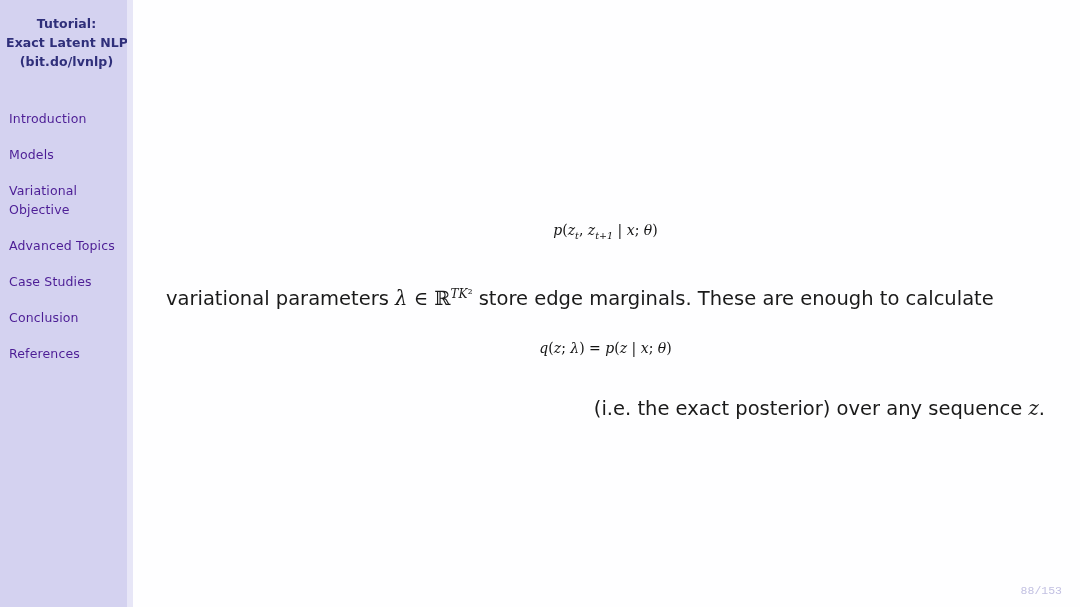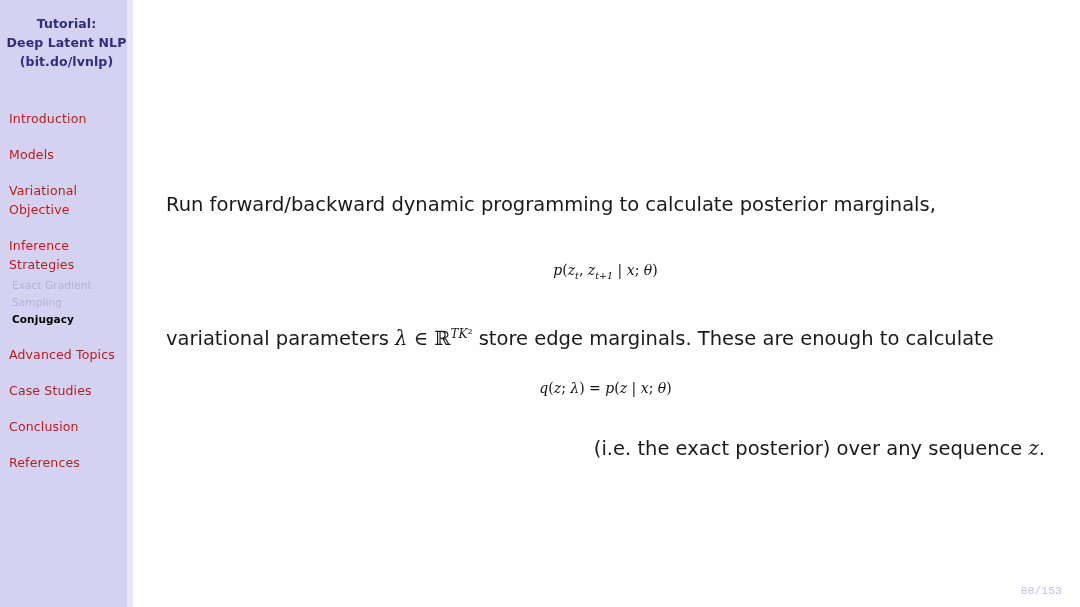--- a/index.html
+++ b/index.html
@@ -57,21 +57,21 @@
 
   .nav {
     margin-top: 38px;
     padding-left: 9px;
     padding-right: 4px;
   }
   .nav-section {
     margin-bottom: 17px;
   }
   .nav-item {
-    color: #b91c1c;
+    color: #4c1d95;
     font-size: 12.5px;
     line-height: 19px;
     letter-spacing: 0.15px;
   }
   .nav-item .line {
     display: block;
   }
   .nav-sub {
     margin-top: 3px;
   }
@@ -177,21 +177,21 @@
 </head>
 <body>
 
 <div class="slide">
 
   <div class="sidebar">
     <div class="sidebar-edge"></div>
 
     <div class="sidebar-title">
       <span class="line">Tutorial:</span>
-      <span class="line">Deep Latent NLP</span>
+      <span class="line">Exact Latent NLP</span>
       <span class="line">(bit.do/lvnlp)</span>
     </div>
 
     <div class="nav">
 
       <div class="nav-section">
         <div class="nav-item">
           <span class="line">Introduction</span>
         </div>
       </div>
@@ -202,31 +202,20 @@
         </div>
       </div>
 
       <div class="nav-section">
         <div class="nav-item">
           <span class="line">Variational</span>
           <span class="line">Objective</span>
         </div>
       </div>
 
-      <div class="nav-section">
-        <div class="nav-item">
-          <span class="line">Inference</span>
-          <span class="line">Strategies</span>
-        </div>
-        <div class="nav-sub">
-          <div class="nav-subitem">Exact Gradient</div>
-          <div class="nav-subitem">Sampling</div>
-          <div class="nav-subitem active">Conjugacy</div>
-        </div>
-      </div>
 
       <div class="nav-section">
         <div class="nav-item">
           <span class="line">Advanced Topics</span>
         </div>
       </div>
 
       <div class="nav-section">
         <div class="nav-item">
           <span class="line">Case Studies</span>
@@ -246,21 +235,20 @@
       </div>
 
     </div>
   </div>
 
   <div class="content">
 
 
     <div class="body">
 
-      <p class="para p1">Run forward/backward dynamic programming to calculate posterior marginals,</p>
 
       <div class="equation eq1">
         <span class="mathvar">p</span><span class="mathsym">(</span><span class="mathvar">z</span><sub class="sb">t</sub><span class="mathsym">,&nbsp;</span><span class="mathvar">z</span><sub class="sb">t+1</sub><span class="mathsym">&nbsp;|&nbsp;</span><span class="mathvar">x</span><span class="mathsym">;&nbsp;</span><span class="mathvar">θ</span><span class="mathsym">)</span>
       </div>
 
       <p class="para p2"><span>variational parameters </span><span class="mathvar">λ</span><span class="mathsym">&nbsp;∈&nbsp;</span><span class="bb">ℝ</span><sup class="exp">TK<span style="font-style:normal;">²</span></sup><span> store edge marginals. These are enough to calculate</span></p>
 
       <div class="equation eq2">
         <span class="mathvar">q</span><span class="mathsym">(</span><span class="mathvar">z</span><span class="mathsym">;&nbsp;</span><span class="mathvar">λ</span><span class="mathsym">)&nbsp;=&nbsp;</span><span class="mathvar">p</span><span class="mathsym">(</span><span class="mathvar">z</span><span class="mathsym">&nbsp;|&nbsp;</span><span class="mathvar">x</span><span class="mathsym">;&nbsp;</span><span class="mathvar">θ</span><span class="mathsym">)</span>
       </div>

